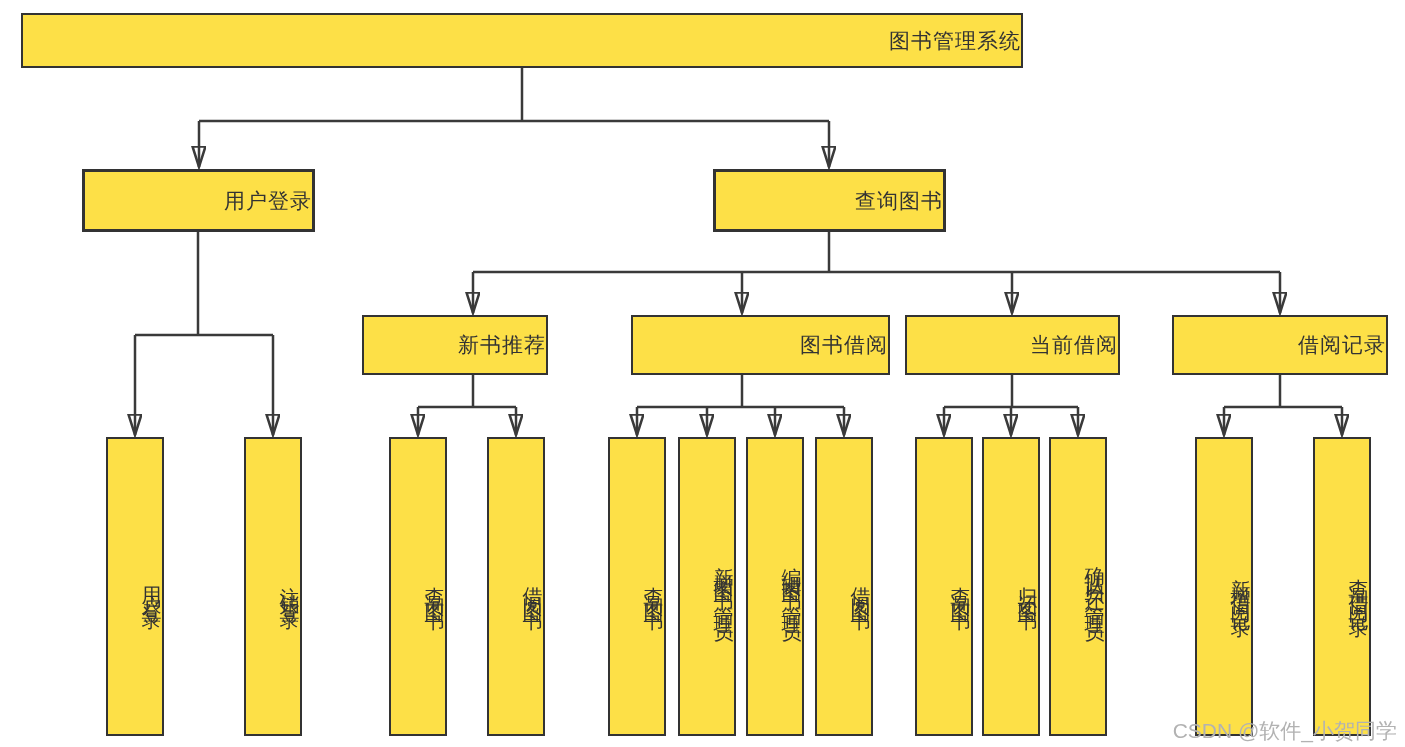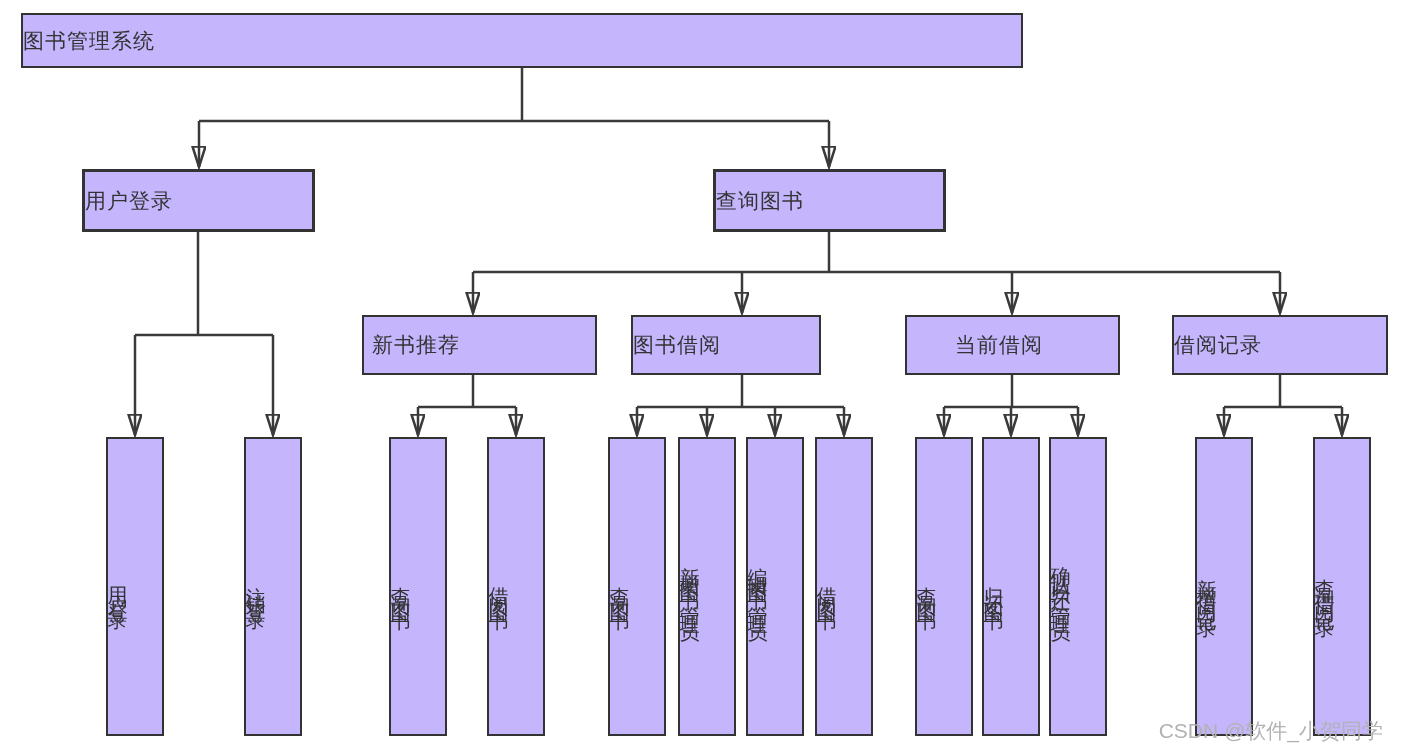--- a/index.html
+++ b/index.html
@@ -24,25 +24,25 @@
     z-index: 1;
   }
   .connectors path {
     stroke: #3a3a3a;
     stroke-width: 2.5;
     fill: none;
   }
   .node {
     position: absolute;
     box-sizing: border-box;
-    background: #c4b5fd;
+    background: #fde047;
     border: 2.5px solid #333333;
     display: flex;
     align-items: center;
-    justify-content: flex-start;
+    justify-content: flex-end;
     color: #333333;
     z-index: 2;
   }
   .node-root {
     left: 21px; top: 13px; width: 1002px; height: 55px;
     border-width: 2px;
     font-size: 21px;
     letter-spacing: 1px;
   }
   .node-l2 {
@@ -52,22 +52,22 @@
     letter-spacing: 1px;
   }
   .node-l2.pos-a { left: 82px;  width: 233px; }
   .node-l2.pos-b { left: 713px; width: 233px; }
   .node-l3 {
     top: 315px; height: 60px;
     border-width: 2.5px;
     font-size: 21px;
     letter-spacing: 1px;
   }
-  .node-l3.pos-a { left: 362px;  width: 235px; padding-left: 8px; }
-  .node-l3.pos-b { left: 631px;  width: 190px; }
+  .node-l3.pos-a { left: 362px;  width: 186px; padding-left: 8px; }
+  .node-l3.pos-b { left: 631px;  width: 259px; }
   .node-l3.pos-c { left: 905px;  width: 215px; padding-left: 48px; }
   .node-l3.pos-d { left: 1172px; width: 216px; }
   .node-leaf {
     top: 437px; width: 58px; height: 299px;
     border-width: 2.5px;
     font-size: 20px;
   }
   .node-leaf .vtext {
     writing-mode: vertical-rl;
     text-orientation: mixed;
@@ -83,21 +83,21 @@
   .node-leaf.lx5  { left: 678px;  }
   .node-leaf.lx6  { left: 746px;  }
   .node-leaf.lx7  { left: 815px;  }
   .node-leaf.lx8  { left: 915px;  }
   .node-leaf.lx9  { left: 982px;  }
   .node-leaf.lx10 { left: 1049px; }
   .node-leaf.lx11 { left: 1195px; }
   .node-leaf.lx12 { left: 1313px; }
   .watermark {
     position: absolute;
-    right: 22px;
+    right: 8px;
     bottom: 2px;
     font-size: 21px;
     color: #b2b2b2;
     z-index: 3;
     white-space: nowrap;
   }
 </style>
 </head>
 <body>
 

